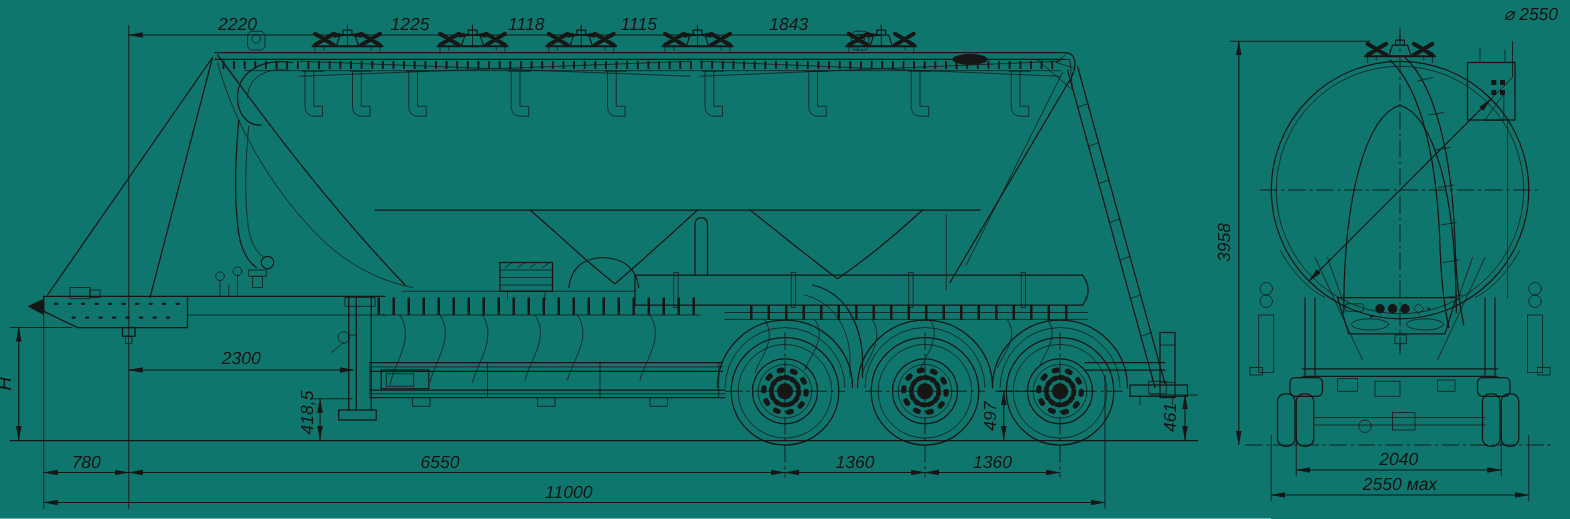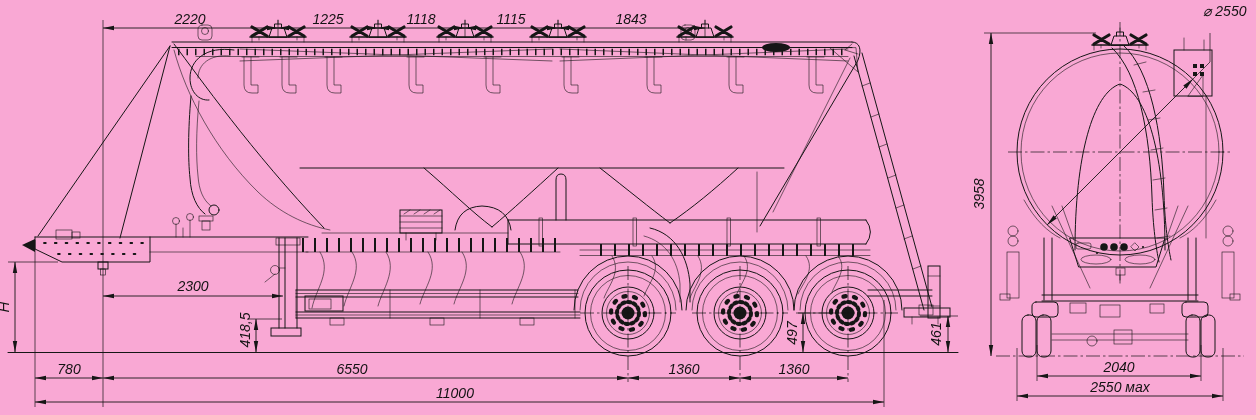--- a/index.html
+++ b/index.html
@@ -1,16 +1,16 @@
 <!DOCTYPE html>
 <html><head>
 <meta charset="utf-8">
 <style>
   html,body{margin:0;padding:0;background:#fff;}
-  .stage{position:relative;width:1256px;height:415px;background:#f9a8d4;overflow:hidden;}
+  .stage{position:relative;width:1256px;height:415px;background:#0f766e;overflow:hidden;}
   svg{display:block;}
   .ln{stroke:#161616;stroke-width:1;fill:none;stroke-linecap:round;}
   .w05{stroke-width:.6;}
   .w15{stroke-width:1.6;}
   .fl{fill:#161616;stroke:none;}
   .tick{stroke:#161616;stroke-width:6.5;stroke-dasharray:1.5 7;fill:none;}
   .comb{stroke:#161616;fill:none;}
   .cl{stroke:#161616;stroke-width:.7;fill:none;stroke-dasharray:14 3 2.5 3;}
   .dim{stroke:#161616;stroke-width:.9;fill:none;marker-start:url(#arr);marker-end:url(#arr);}
   .ext{stroke:#161616;stroke-width:.7;fill:none;}

